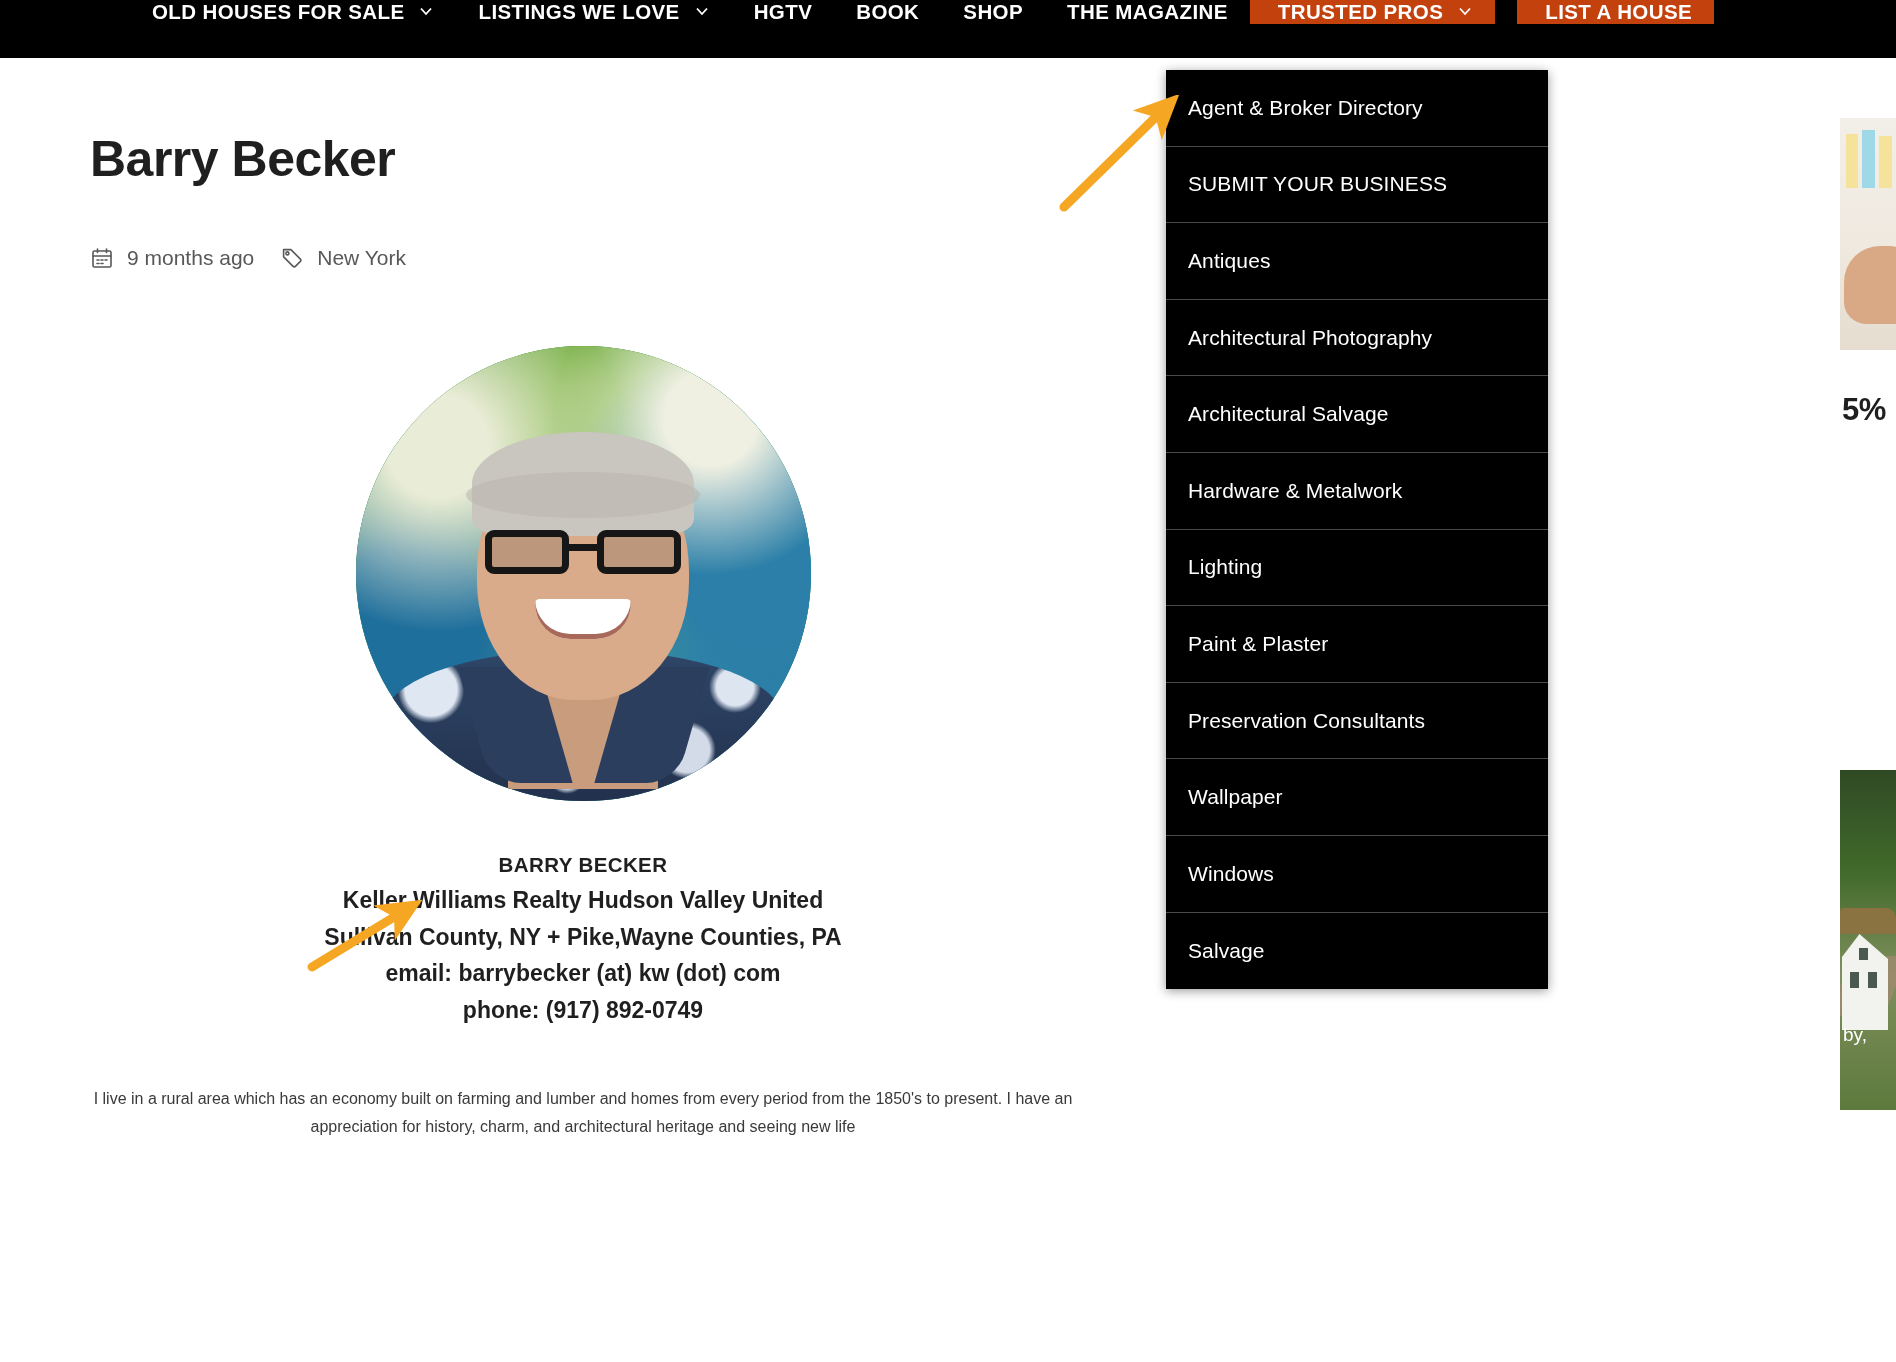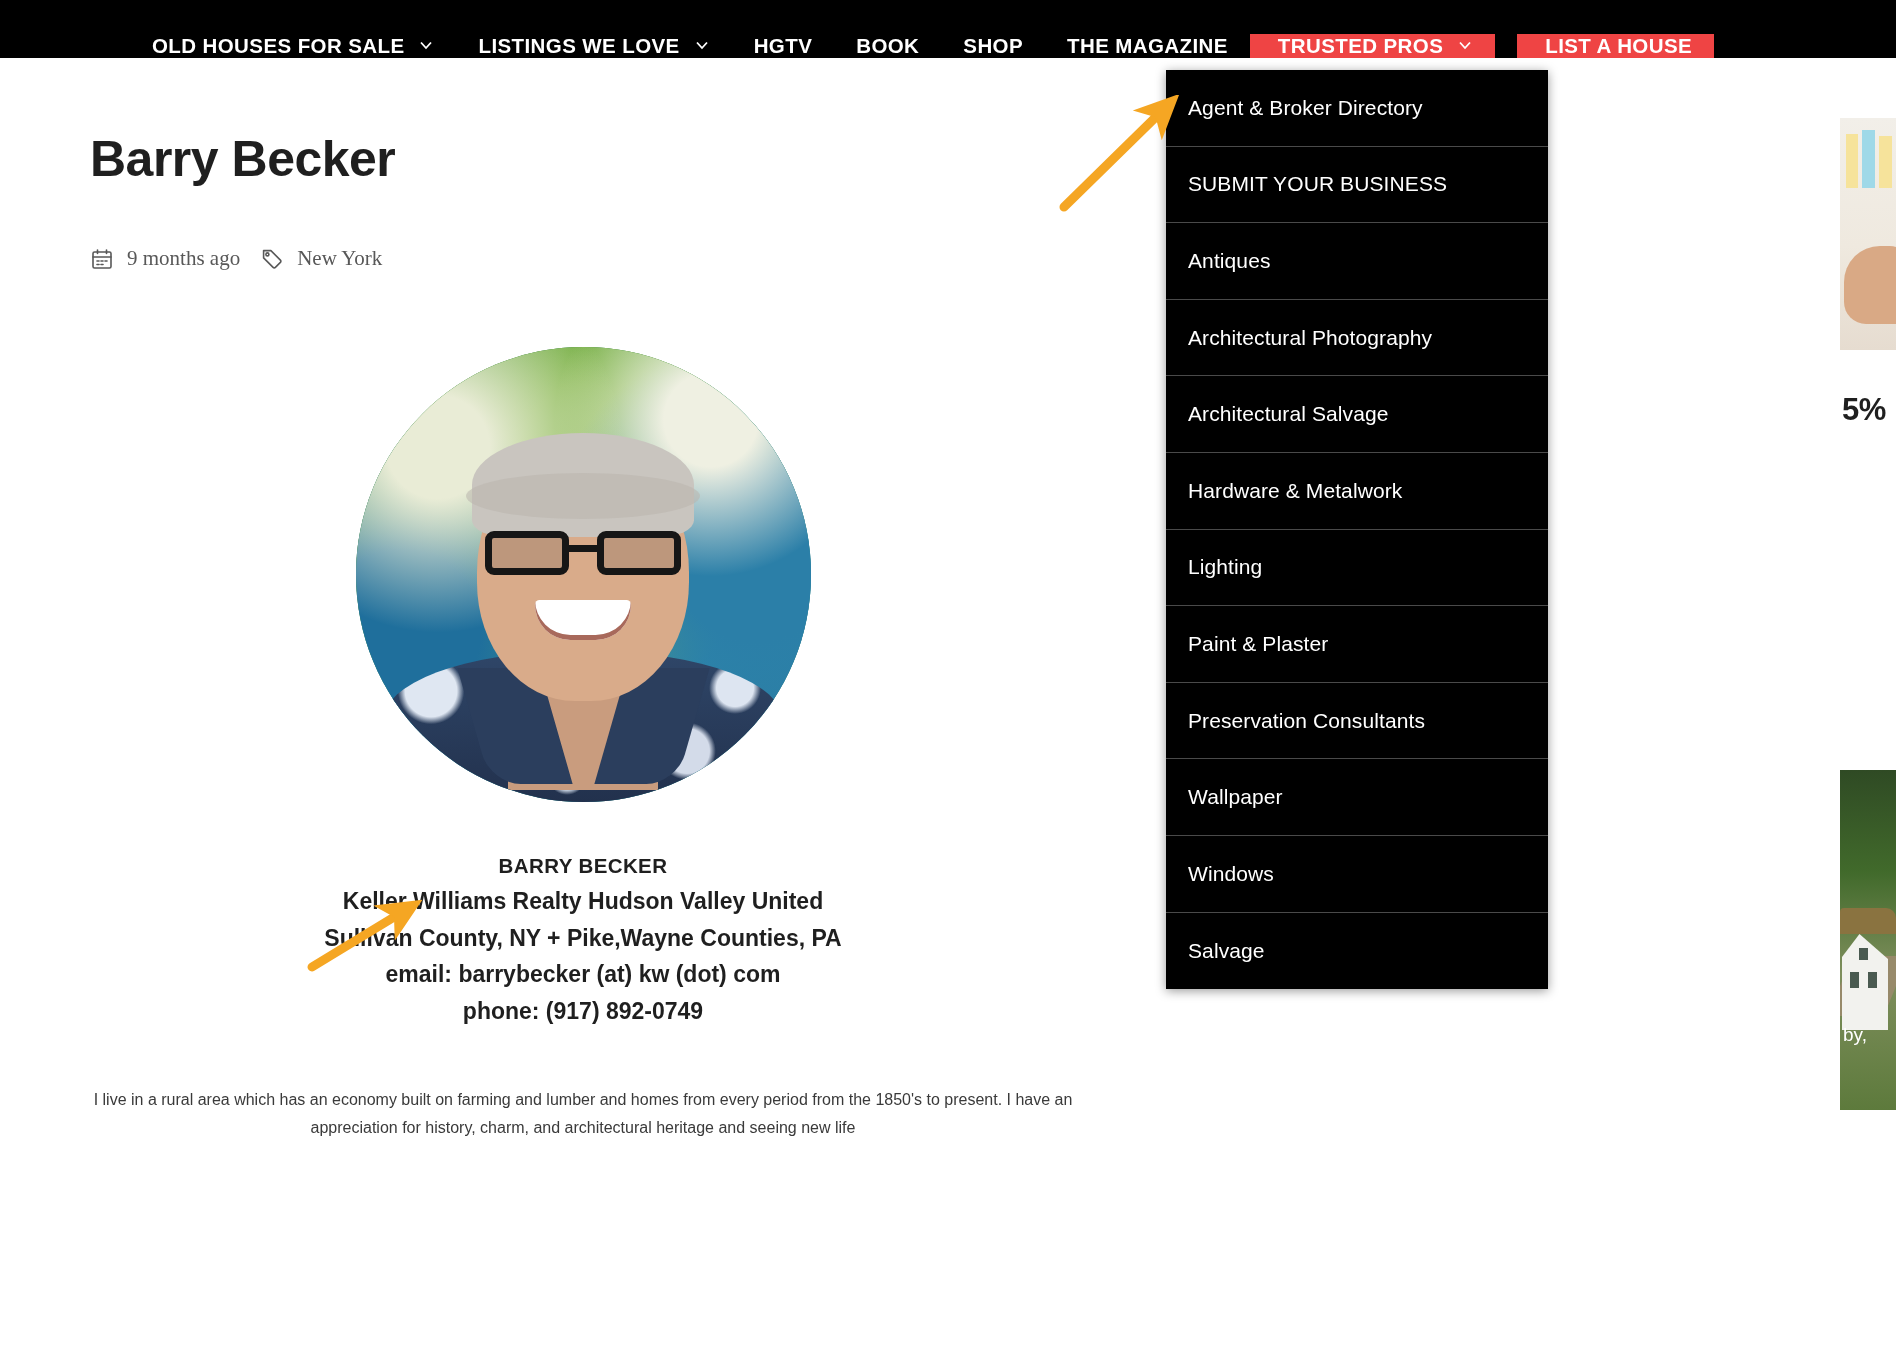--- a/index.html
+++ b/index.html
@@ -5,31 +5,31 @@
 <style>
   * { margin:0; padding:0; box-sizing:border-box; }
   html,body { width:1896px; height:1362px; overflow:hidden; background:#ffffff;
               font-family:"Liberation Sans", sans-serif; }
 
   #root { position:relative; width:1896px; height:1362px; background:#fff; overflow:hidden; }
 
   
   .navbar {
     position:absolute; top:0; left:0; width:1896px; height:58px;
-    background:#000000; display:flex; align-items:flex-end;
+    background:#000000; display:flex; align-items:flex-start;
     padding-left:130px; z-index:40;
   }
   .nav-item {
     display:flex; align-items:center; gap:14px;
     padding:0 22px; color:#ffffff;
     font-size:20.5px; font-weight:700; letter-spacing:0.4px;
     text-transform:uppercase; white-space:nowrap; cursor:pointer;
     font-stretch:condensed;
   }
-  .nav-item.accent { background:#ef4444;padding-left:28px; }
+  .nav-item.accent { background:#c2410c;padding-left:28px; }
   .nav-item.accent + .nav-item.accent { margin-left:22px; }
   .nav-caret { display:inline-block; width:16px; height:16px; position:relative; top:-1px; }
   .nav-caret svg { display:block; }
 
   
   .dropdown {
     position:absolute; left:1166px; top:70px; width:382px;
     background:#000000; z-index:50;
     box-shadow:0 2px 10px rgba(0,0,0,.4);
   }
@@ -44,22 +44,22 @@
 
   
   .content { position:absolute; left:0; top:70px; width:1166px; }
 
   .page-title {
     margin:60px 0 0 90px;
     font-size:50px; font-weight:700; color:#1f1f1f; letter-spacing:-.5px;
   }
 
   .meta-row {
-    display:flex; align-items:center; gap:20px;
-    margin:58px 0 0 90px; color:#585858; font-size:21px;font-family:Liberation Serif, serif;
+    display:flex; align-items:center; gap:26px;
+    margin:58px 0 0 90px; color:#585858; font-size:21px;
   }
   .meta-chip { display:flex; align-items:center; gap:13px; }
   .meta-chip svg { display:block; }
 
   .avatar-wrap { display:flex; justify-content:center; margin-top:76px; }
   .avatar {
     width:455px; height:455px; border-radius:50%;
     overflow:hidden; position:relative;
     background:#2f7d5a;
   }

